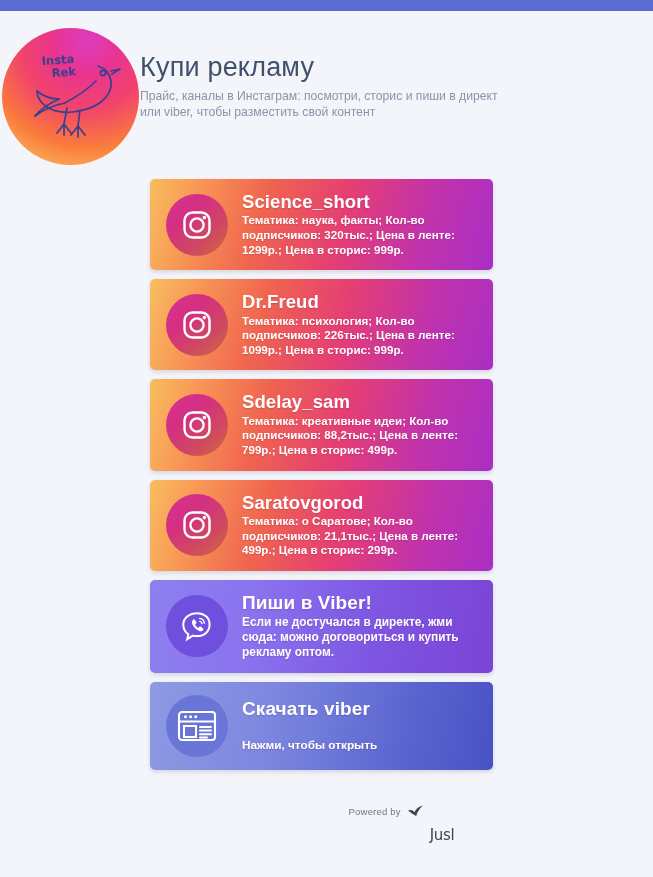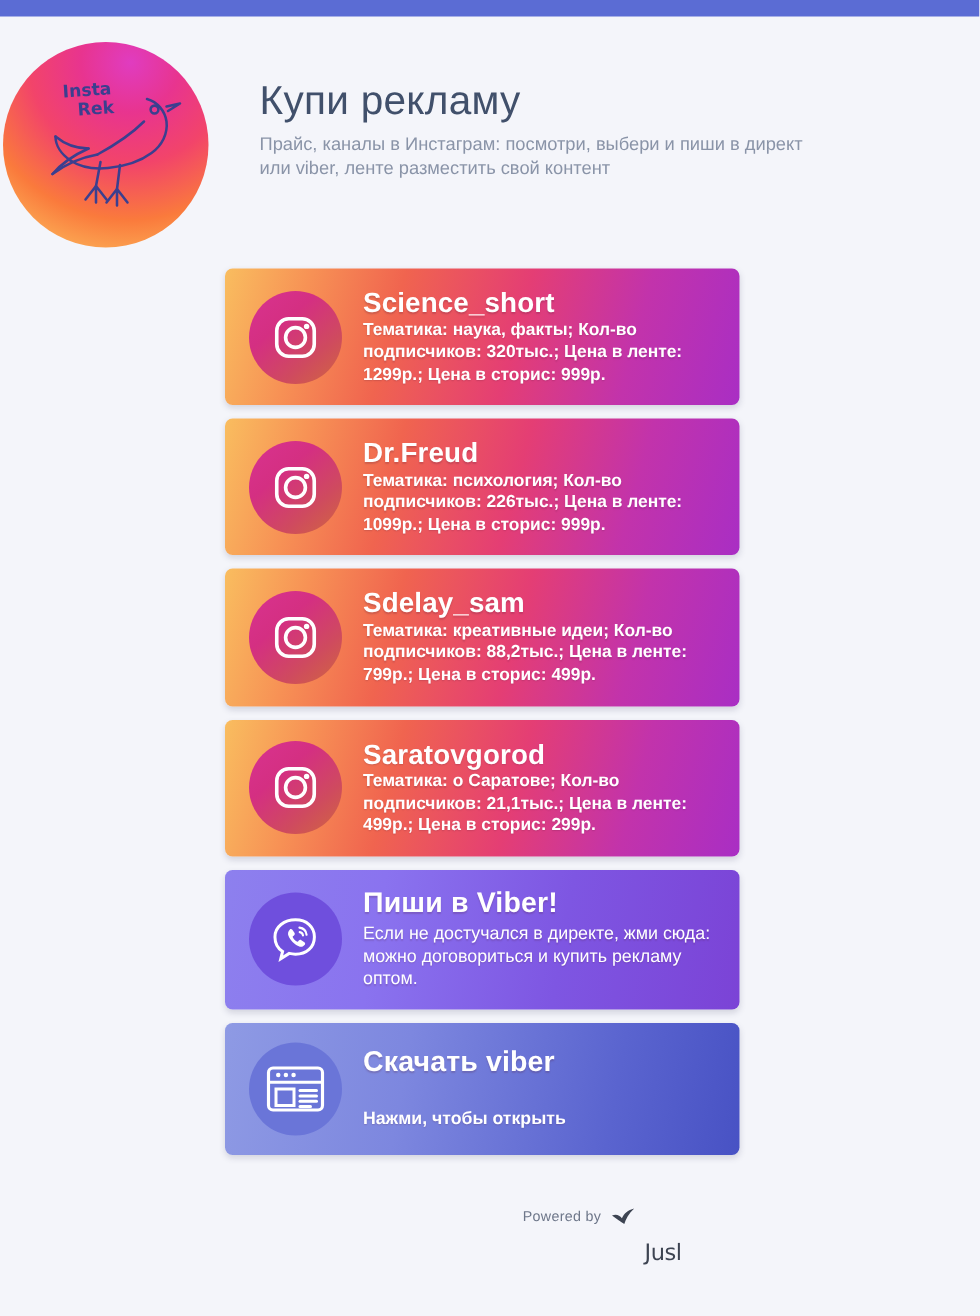--- a/index.html
+++ b/index.html
@@ -38,21 +38,20 @@
     width: 137px;
     height: 137px;
     border-radius: 50%;
     background: radial-gradient(circle at 62% 10%, #e03cc0 0%, #e8348f 22%, #f2446a 45%, #fa7a3c 70%, #fcb75a 92%);
     position: relative;
     overflow: hidden;
   }
   .logo svg { position: absolute; left: 0; top: 0; }
   .head-text {
     padding-top: 28px;
-    margin-left: 33px;
   }
   .head-title {
     font-size: 27px;
     font-weight: 400;
     color: #41506b;
     letter-spacing: .2px;
     line-height: 1.15;
   }
   .head-sub {
     margin-top: 5px;
@@ -115,21 +114,21 @@
   .card-desc {
     color: #ffffff;
     font-size: 11.6px;
     line-height: 1.26;
     margin-top: 2px;
     font-weight: 600;
     text-shadow: 0 1px 1px rgba(80,30,60,.2);
   }
   .card.vcard .card-desc { font-weight: 700; font-size: 11.8px; margin-top: 19px; }
   .card.viber .card-title, .card.vcard .card-title { font-size: 19px; }
-  .card.viber .card-desc { font-weight: 400; font-size: 11.9px; }
+  .card.viber .card-desc { font-weight: 700; font-size: 11.9px; }
   
   .footer {
     margin-top: 8px;
     display: flex;
     align-items: center;
     justify-content: center;
     gap: 7px;
     padding-left: 150px;
     width: 320px;
     margin-left: auto;
@@ -178,21 +177,21 @@
             <circle cx="101" cy="45" r="2.6"></circle>
             <path d="M109 43 l9 -2 l-8 5"></path>
           </g>
           <text x="40" y="37" font-family="DejaVu Sans, sans-serif" font-size="11.5" font-weight="bold" fill="#3b3f8f" transform="rotate(-4 40 37)">Insta</text>
           <text x="50" y="49" font-family="DejaVu Sans, sans-serif" font-size="11.5" font-weight="bold" fill="#3b3f8f" transform="rotate(-4 50 49)">Rek</text>
         </svg>
       </div>
     </div>
     <div class="head-text">
       <div class="head-title">Купи рекламу</div>
-      <div class="head-sub">Прайс, каналы в Инстаграм: посмотри, выбери и пиши в директ или viber, ленте разместить свой контент</div>
+      <div class="head-sub">Прайс, каналы в Инстаграм: посмотри, сторис и пиши в директ или viber, чтобы разместить свой контент</div>
     </div>
   </div>
 
   <div class="cards">
 
     <div class="card insta">
       <div class="card-icon">
         <svg width="34" height="34" viewBox="0 0 34 34">
           <rect x="4.5" y="4.5" width="25" height="25" rx="8" ry="8" fill="none" stroke="#fff" stroke-width="2.4"></rect>
           <circle cx="17" cy="17" r="6.6" fill="none" stroke="#fff" stroke-width="2.4"></circle>

